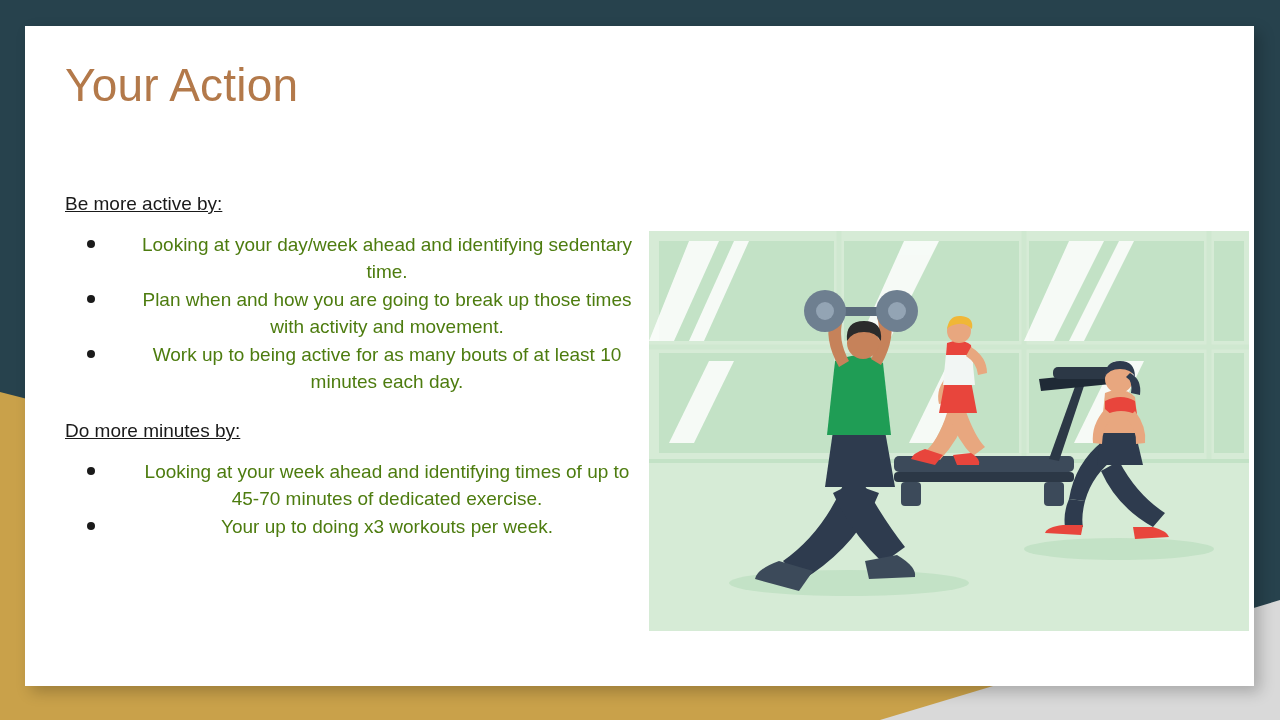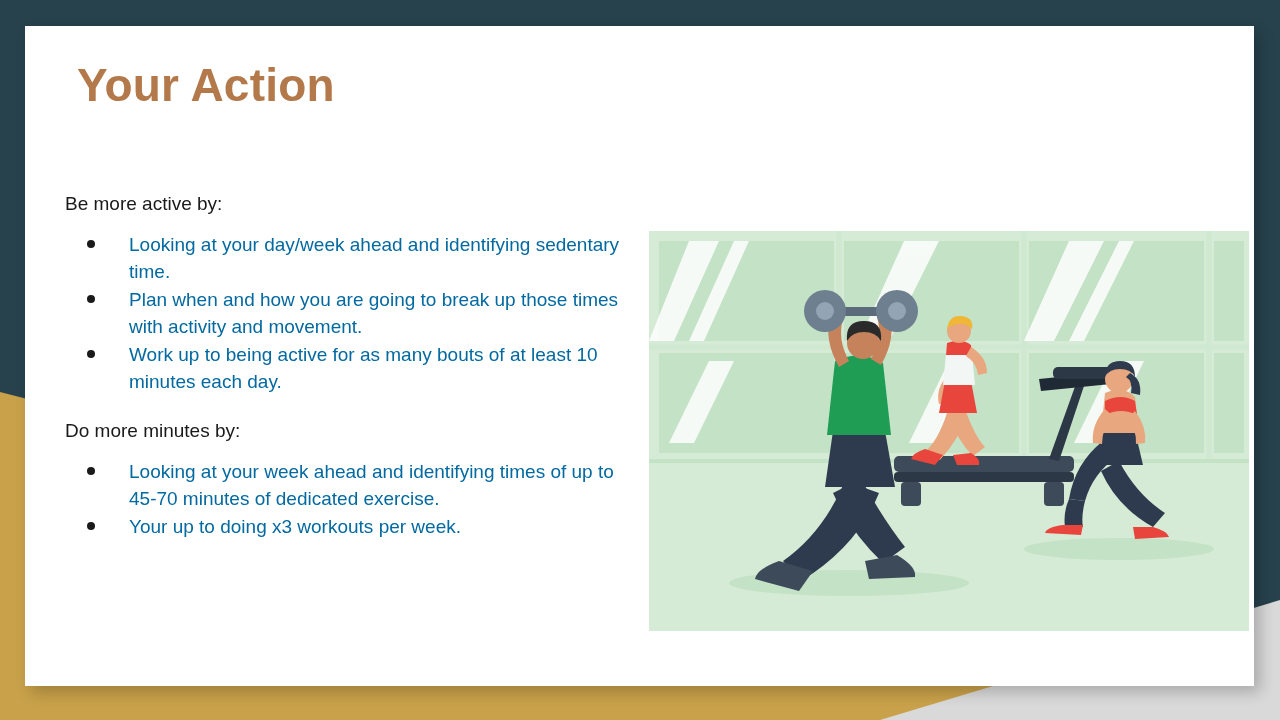--- a/index.html
+++ b/index.html
@@ -34,51 +34,53 @@
   
   .slide {
     position:absolute;
     left:25px; top:26px;
     width:1229px; height:660px;
     background:#ffffff;
     box-shadow: 6px 6px 14px rgba(0,0,0,0.22);
   }
   .title {
     position:absolute;
-    left:52px; top:34px;
+    left:40px; top:34px;
     font-size:46px;
-    font-weight:700;
+    font-weight:400;
     color:#b3794a;
     letter-spacing:0.2px;
     line-height:1.1;
     white-space:nowrap;
   }
   .content {
     position:absolute;
     left:40px; top:165px;
     width:580px;
   }
   .lead {
     font-size:19px;
     color:#1a1a1a;
     line-height:1.35;
     margin-bottom:14px;
+    text-decoration:underline;
   }
   ul.bullets {
     list-style:none;
     margin:0 0 22px 0;
     padding:0;
   }
   ul.bullets li {
     position:relative;
     padding-left:64px;
     font-size:19px;
-    color:#0369a1;
+    color:#4d7c0f;
     line-height:1.45;
     margin-bottom:0px;
+    text-align:center;
   }
   ul.bullets li .dot {
     position:absolute;
     left:22px; top:9px;
     width:8px; height:8px;
     border-radius:50%;
     background:#1a1a1a;
   }
   .lead.second { margin-top:6px; }
 

